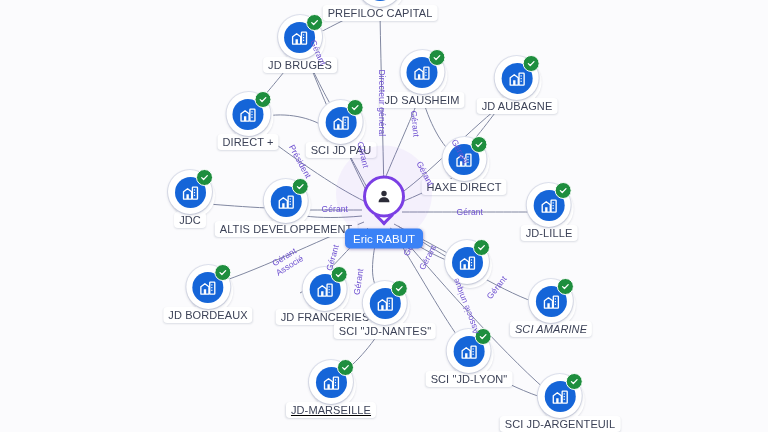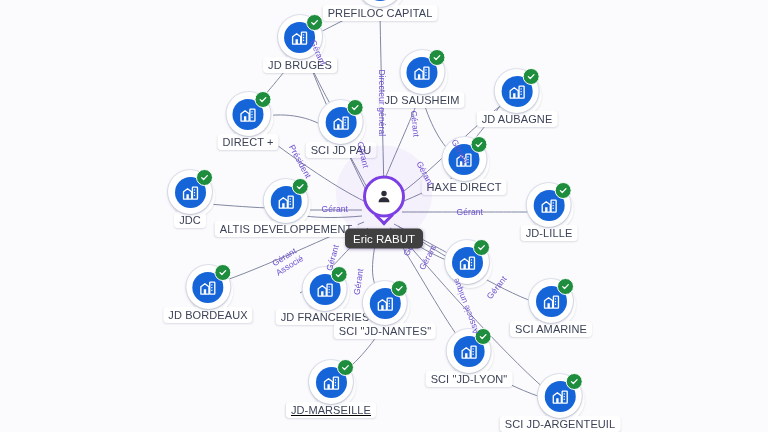--- a/index.html
+++ b/index.html
@@ -92,21 +92,21 @@
     width:14px;height:14px;
     background:#ffffff;
     border-right:3.5px solid #7b3fe4;
     border-bottom:3.5px solid #7b3fe4;
     box-sizing:border-box;
     transform:translateX(-50%) rotate(45deg);
   }
   .pin-body svg{width:18px;height:18px;display:block;position:relative;z-index:2;}
   .center-label{
     margin-top:1px;
-    background:#404040;
+    background:#3b82f6;
     color:#ffffff;
     border-radius:5px;
     padding:4px 8px;
     font-size:11.5px;
     white-space:nowrap;
     box-shadow:0 1px 3px rgba(60,30,120,.3);
   }
 
   
   .edge-label{
@@ -217,21 +217,21 @@
             </svg>
           </div>
           <div class="verified" style="background: rgb(30, 142, 62);">
             <svg viewBox="0 0 24 24" aria-hidden="true">
               <path d="M4.5 12.4l5 5 10-10.5" fill="none" stroke="#ffffff" stroke-width="3.4" stroke-linecap="round" stroke-linejoin="round"></path>
             </svg>
           </div>
         </div>
         <div class="node-label">JD SAUSHEIM</div>
       </div>
-      <div class="node" style="left: 517px; top: 98px;">
+      <div class="node" style="left: 517px; top: 85px;">
         <div class="node-ring">
           <div class="node-disc" style="background: rgb(21, 101, 216);">
             <svg viewBox="0 0 24 24" aria-hidden="true">
               <path d="M3.2 20.3V11l5.1-3.8 5.1 3.8v9.3z" fill="none" stroke="#ffffff" stroke-width="1.7" stroke-linejoin="round"></path>
               <rect x="14.4" y="5.2" width="6.4" height="15.1" rx="0.7" fill="none" stroke="#ffffff" stroke-width="1.7"></rect>
               <rect x="16.3" y="8.0" width="1.5" height="1.5" fill="#ffffff"></rect>
               <rect x="16.3" y="11.4" width="1.5" height="1.5" fill="#ffffff"></rect>
               <rect x="16.3" y="14.8" width="1.5" height="1.5" fill="#ffffff"></rect>
               <rect x="6.9" y="14.2" width="3.0" height="6.1" fill="#ffffff"></rect>
             </svg>
@@ -436,21 +436,21 @@
             </svg>
           </div>
           <div class="verified" style="background: rgb(30, 142, 62);">
             <svg viewBox="0 0 24 24" aria-hidden="true">
               <path d="M4.5 12.4l5 5 10-10.5" fill="none" stroke="#ffffff" stroke-width="3.4" stroke-linecap="round" stroke-linejoin="round"></path>
             </svg>
           </div>
         </div>
         <div class="node-label">SCI "JD-NANTES"</div>
       </div>
-      <div class="node" style="left: 551px; top: 308px;">
+      <div class="node" style="left: 551px; top: 308px; font-style: italic;">
         <div class="node-ring">
           <div class="node-disc" style="background: rgb(21, 101, 216);">
             <svg viewBox="0 0 24 24" aria-hidden="true">
               <path d="M3.2 20.3V11l5.1-3.8 5.1 3.8v9.3z" fill="none" stroke="#ffffff" stroke-width="1.7" stroke-linejoin="round"></path>
               <rect x="14.4" y="5.2" width="6.4" height="15.1" rx="0.7" fill="none" stroke="#ffffff" stroke-width="1.7"></rect>
               <rect x="16.3" y="8.0" width="1.5" height="1.5" fill="#ffffff"></rect>
               <rect x="16.3" y="11.4" width="1.5" height="1.5" fill="#ffffff"></rect>
               <rect x="16.3" y="14.8" width="1.5" height="1.5" fill="#ffffff"></rect>
               <rect x="6.9" y="14.2" width="3.0" height="6.1" fill="#ffffff"></rect>
             </svg>

